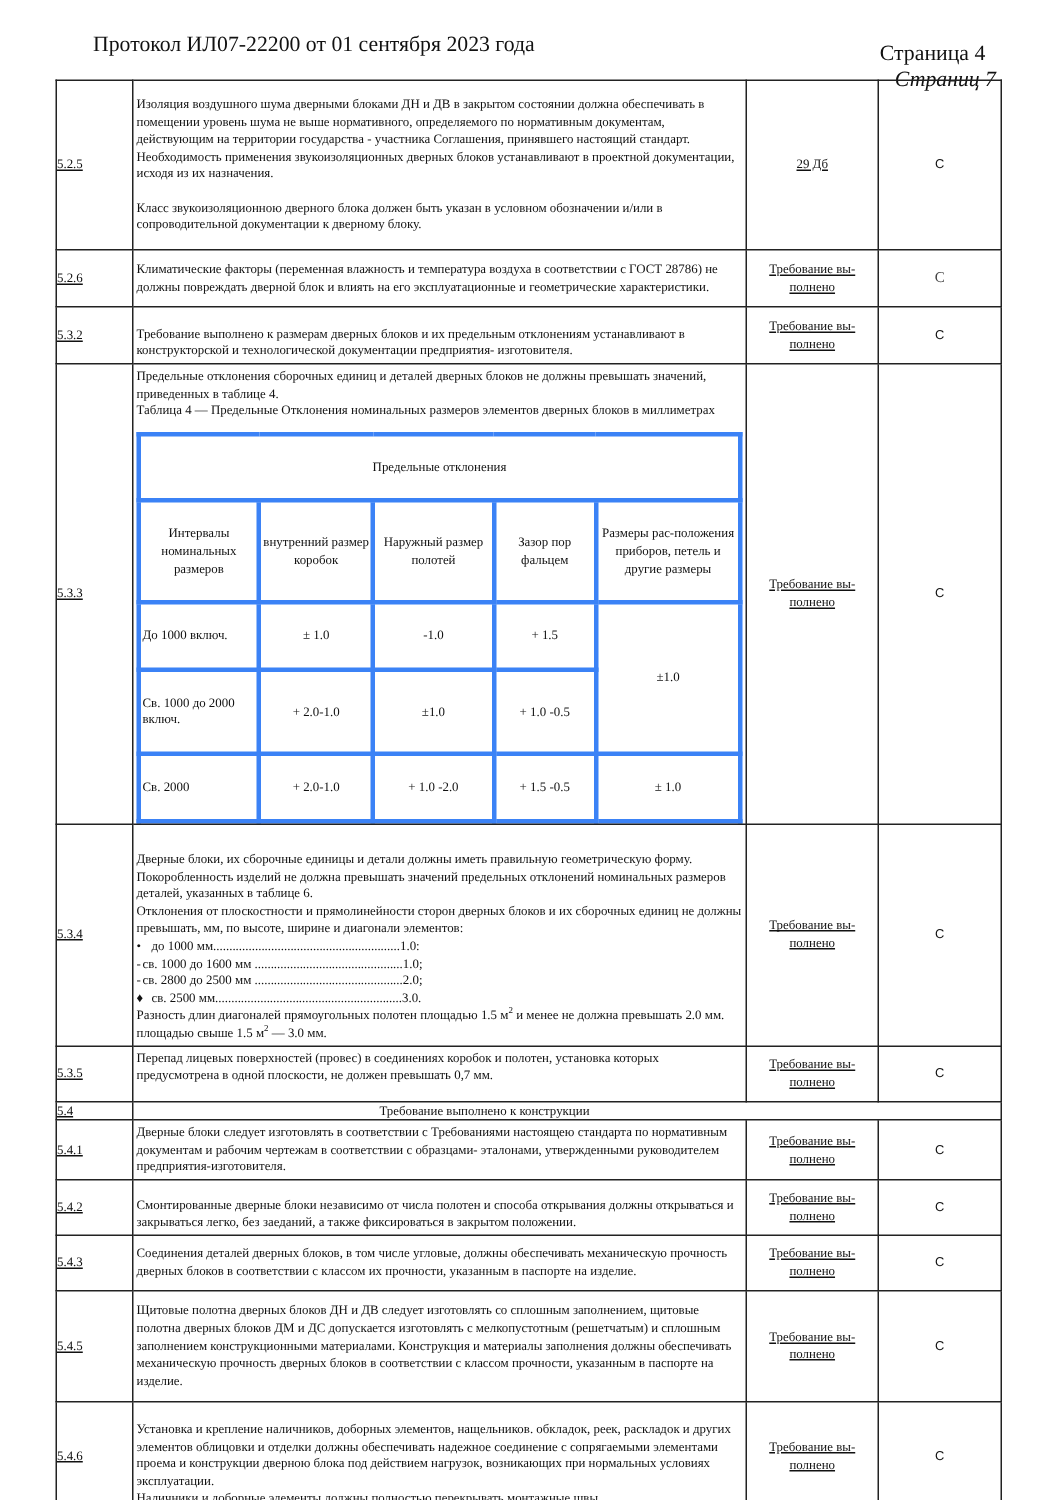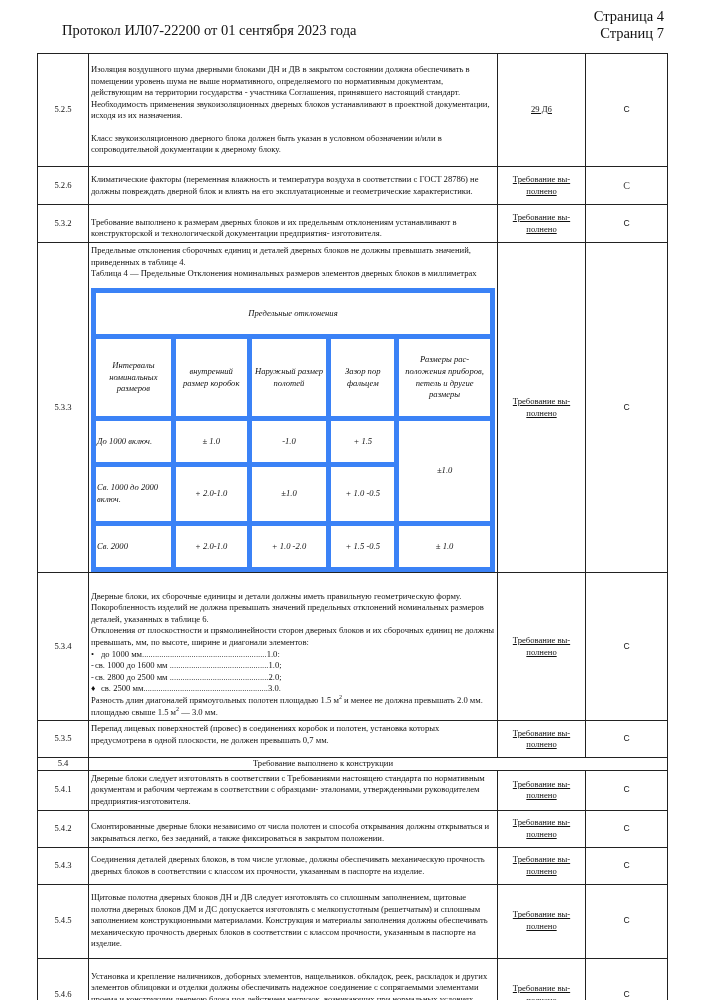--- a/index.html
+++ b/index.html
@@ -1,32 +1,32 @@
 <!DOCTYPE html>
 <html><head>
 <meta charset="utf-8">
 <style>
   html, body { margin: 0; padding: 0; background: #ffffff; }
   body { width: 708px; height: 1000px; position: relative; overflow: hidden;
          font-family: "Liberation Serif", "DejaVu Serif", serif; color: #111; }
   .hdr-title { position: absolute; left: 62px; top: 22px; font-size: 14.5px; }
-  .hdr-page { position: absolute; right: 44px; top: 8px; font-size: 14.5px; text-align: right; line-height: 17px; margin-left: 13px; }
-  .hdr-page .l2 { padding-left: 10px; }
+  .hdr-page { position: absolute; right: 44px; top: 28px; font-size: 14.5px; line-height: 17px; margin-left: 13px; }
+  .hdr-page .l2 { padding-left: 10px; font-style: italic; }
   table.main { position: absolute; left: 37px; top: 53px; width: 631px; border-collapse: collapse; table-layout: fixed; }
   table.main > tbody > tr > td { border: 1px solid #222; vertical-align: middle; font-size: 8.6px; line-height: 11.6px; padding: 0; }
-  td.num { text-align: center; width: 51px; font-size: 8.6px; }
+  td.num { text-align: left; width: 51px; font-size: 8.6px; text-decoration: underline; }
   td.txt { padding: 2px 2px 2px 2px !important; text-align: left; }
   td.res { text-align: center; width: 88px; text-decoration: underline; }
   td.mark { text-align: center; width: 82px; font-family: "Liberation Sans", "DejaVu Sans", sans-serif; font-size: 13px; }
   td.mark.small { font-family: "Liberation Serif", serif; font-size: 10px; color: #444; }
   .justify { text-align: justify; }
   p { margin: 0; }
   .gap { height: 11px; }
   table.inner { width: 100%; border-collapse: collapse; table-layout: fixed; margin-top: 6px; }
-  table.inner td { border: 5px solid #3b82f6; text-align: center; font-size: 8.6px; line-height: 11.6px; padding: 15px 1px; font-style: italic; }
+  table.inner td { border: 3px solid #3b82f6; text-align: center; font-size: 8.6px; line-height: 11.6px; padding: 15px 1px; }
   table.inner td.left { text-align: left; margin-left: 36px; }
   .sec-title { text-align: center; }
   sup { font-size: 6px; vertical-align: super; line-height: 0; }
   .bullet { display: inline-block; width: 10px; }
 </style>
 </head>
 <body>
 
 <div class="hdr-title">Протокол ИЛ07-22200 от 01 сентября 2023 года</div>
 <div class="hdr-page">

